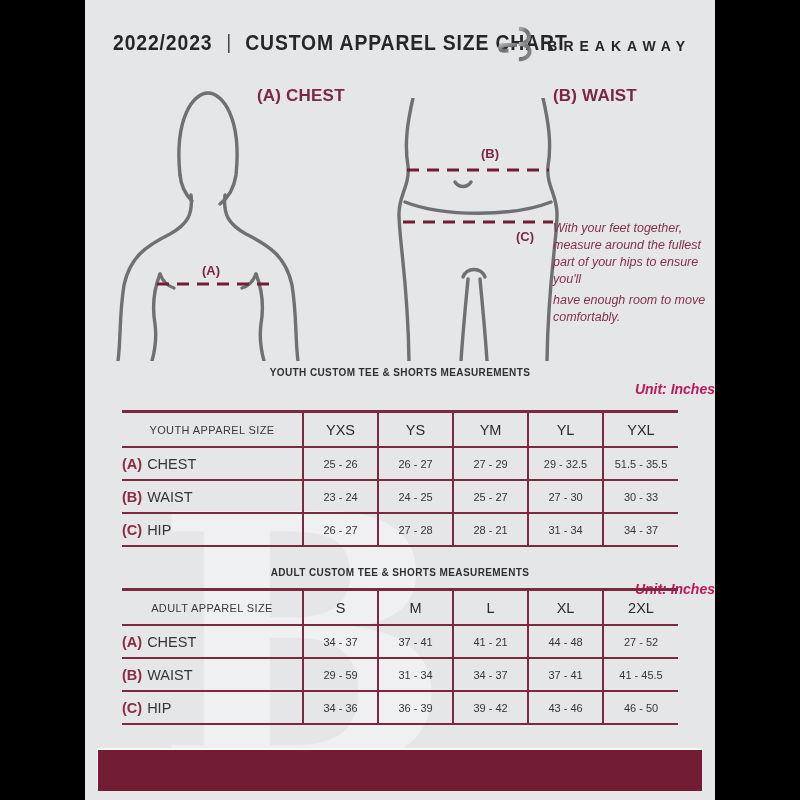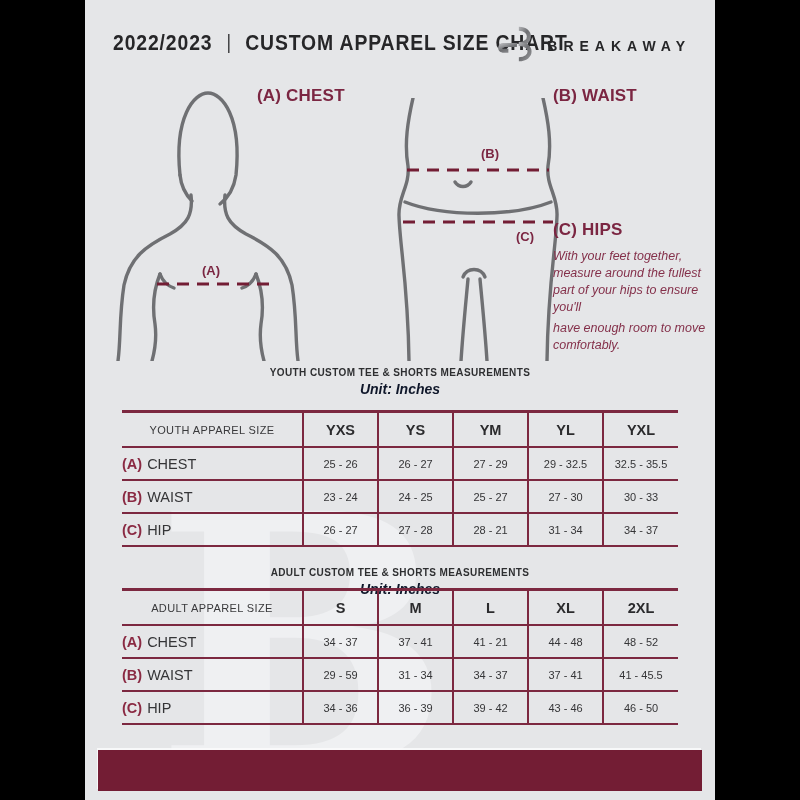--- a/index.html
+++ b/index.html
@@ -34,32 +34,32 @@
   .sec h3{margin:0 0 8px 0;font-size:17px;font-weight:700;color:var(--maroon_text);letter-spacing:.2px;}
   .sec p{margin:0 0 4px 0;font-style:italic;font-size:12.5px;line-height:1.36;color:#84304A;font-weight:500;}
   .fig{position:absolute;z-index:1;}
   .fig path{fill:none;stroke:var(--gray_line);stroke-width:3.4;stroke-linecap:round;}
   .fig path.dash{stroke:var(--maroon);stroke-width:3;stroke-dasharray:12 8;stroke-linecap:butt;}
   .fig text{font-family:"Liberation Sans",sans-serif;font-size:13px;font-weight:700;fill:var(--maroon_text);}
 
   
   .tbl-head{position:absolute;left:0;right:0;text-align:center;z-index:1;}
   .tbl-title{font-size:10px;font-weight:700;color:#2E2F31;letter-spacing:.4px;}
-  .tbl-unit{font-size:14px;font-style:italic;font-weight:700;color:#0f172a;margin-top:3px;}
+  .tbl-unit{font-size:14px;font-style:italic;font-weight:700;color:#be185d;margin-top:3px;text-align:right;}
 
   
   table.size{position:absolute;left:37px;width:556px;border-collapse:collapse;z-index:1;
              border-top:3px solid var(--maroon_border);border-bottom:2px solid var(--maroon_border);}
   table.size col.c0{width:181px;} table.size col.cv{width:75px;}
   table.size tr{border-bottom:2px solid var(--maroon_border);}
   table.size th+th, table.size td+td{border-left:2px solid var(--maroon_border);}
   table.size th, table.size td{padding:0;background:transparent;}
   th.size-name{font-weight:400;font-size:11px;color:#39393B;text-align:center;padding-left:10px;
                letter-spacing:.4px;height:33px;}
-  th.size-col{font-weight:700;font-size:14.5px;color:#2B2B2D;text-align:center;height:33px;}
+  th.size-col{font-weight:400;font-size:14.5px;color:#2B2B2D;text-align:center;height:33px;}
   td.row-label{text-align:left;padding-left:10px;font-size:14.5px;color:#353537;height:31px;}
   td.row-label .pfx{font-weight:700;color:#8A2A43;margin-right:5px;}
   td.val{text-align:center;font-size:11px;color:#353537;height:31px;}
 
   
   .footer-bar{position:absolute;left:13px;top:750px;width:604px;height:41px;background:var(--maroon);
               z-index:2;box-shadow:-1px -2px 0 rgba(250,250,252,.85);}
 </style>
 </head>
 <body>
@@ -127,21 +127,20 @@
       <path class="dash" d="M12,124 L162,124"></path>
       <text x="99" y="60" text-anchor="middle">(B)</text>
       <text x="134" y="143" text-anchor="middle">(C)</text>
     </svg>
 
     <div class="sec" style="left:468px;top:86px;width:152px">
       <h3>(B) WAIST</h3>
     </div>
 
     <div class="sec" style="left:468px;top:220px;width:158px">
-      <h3>(C) HIPS</h3>
       <p>With your feet together, measure around the fullest part of your hips to ensure you'll</p>
       <p>have enough room to move comfortably.</p>
     </div>
 
     <div class="tbl-head" style="top:367px">
       <div class="tbl-title">YOUTH CUSTOM TEE &amp; SHORTS MEASUREMENTS</div>
       <div class="tbl-unit">Unit: Inches</div>
     </div>
 
     <table class="size" style="top:410px">
@@ -161,21 +160,21 @@
         <th class="size-col">YM</th>
         <th class="size-col">YL</th>
         <th class="size-col">YXL</th>
       </tr>
       <tr>
         <td class="row-label"><span class="pfx">(A)</span><span>CHEST</span></td>
         <td class="val">25 - 26</td>
         <td class="val">26 - 27</td>
         <td class="val">27 - 29</td>
         <td class="val">29 - 32.5</td>
-        <td class="val">32.5 - 35.5</td>
+        <td class="val">51.5 - 35.5</td>
       </tr>
       <tr>
         <td class="row-label"><span class="pfx">(B)</span><span>WAIST</span></td>
         <td class="val">23 - 24</td>
         <td class="val">24 - 25</td>
         <td class="val">25 - 27</td>
         <td class="val">27 - 30</td>
         <td class="val">30 - 33</td>
       </tr>
       <tr>
@@ -211,21 +210,21 @@
         <th class="size-col">L</th>
         <th class="size-col">XL</th>
         <th class="size-col">2XL</th>
       </tr>
       <tr>
         <td class="row-label"><span class="pfx">(A)</span><span>CHEST</span></td>
         <td class="val">34 - 37</td>
         <td class="val">37 - 41</td>
         <td class="val">41 - 21</td>
         <td class="val">44 - 48</td>
-        <td class="val">48 - 52</td>
+        <td class="val">27 - 52</td>
       </tr>
       <tr>
         <td class="row-label"><span class="pfx">(B)</span><span>WAIST</span></td>
         <td class="val">29 - 59</td>
         <td class="val">31 - 34</td>
         <td class="val">34 - 37</td>
         <td class="val">37 - 41</td>
         <td class="val">41 - 45.5</td>
       </tr>
       <tr>

